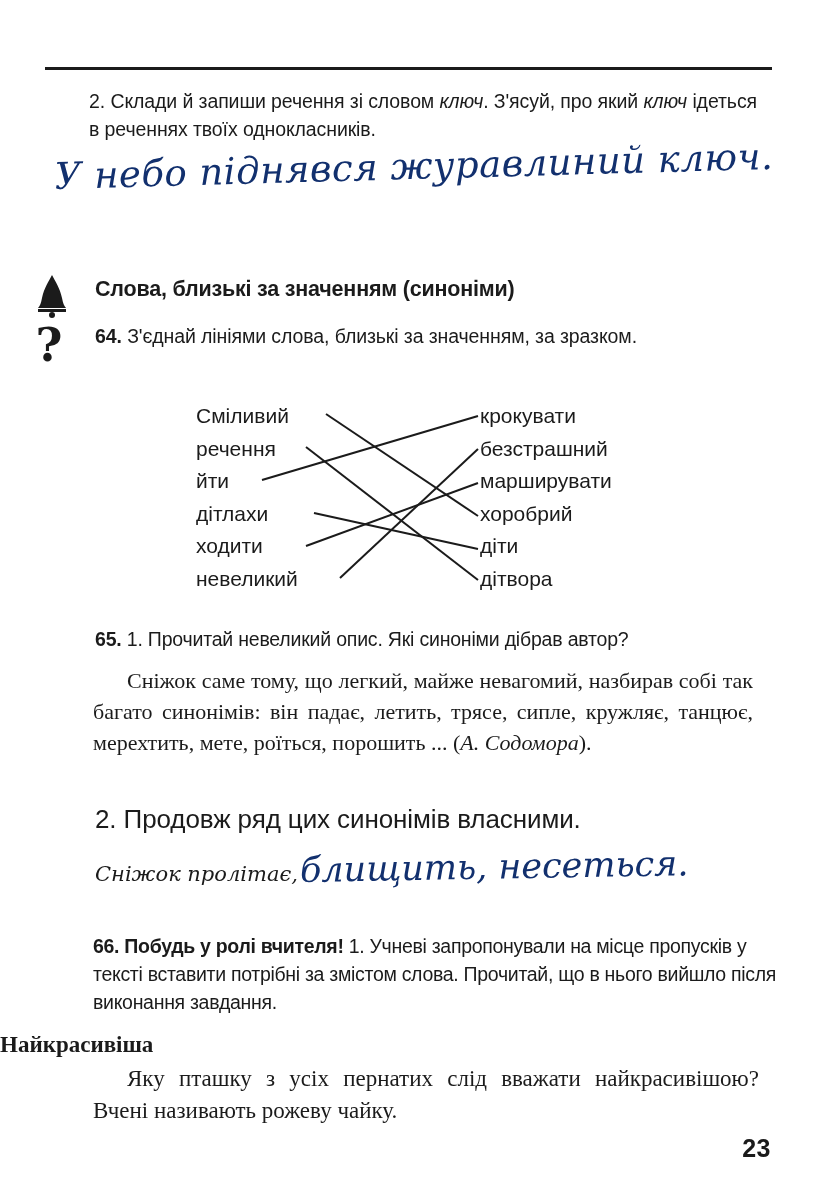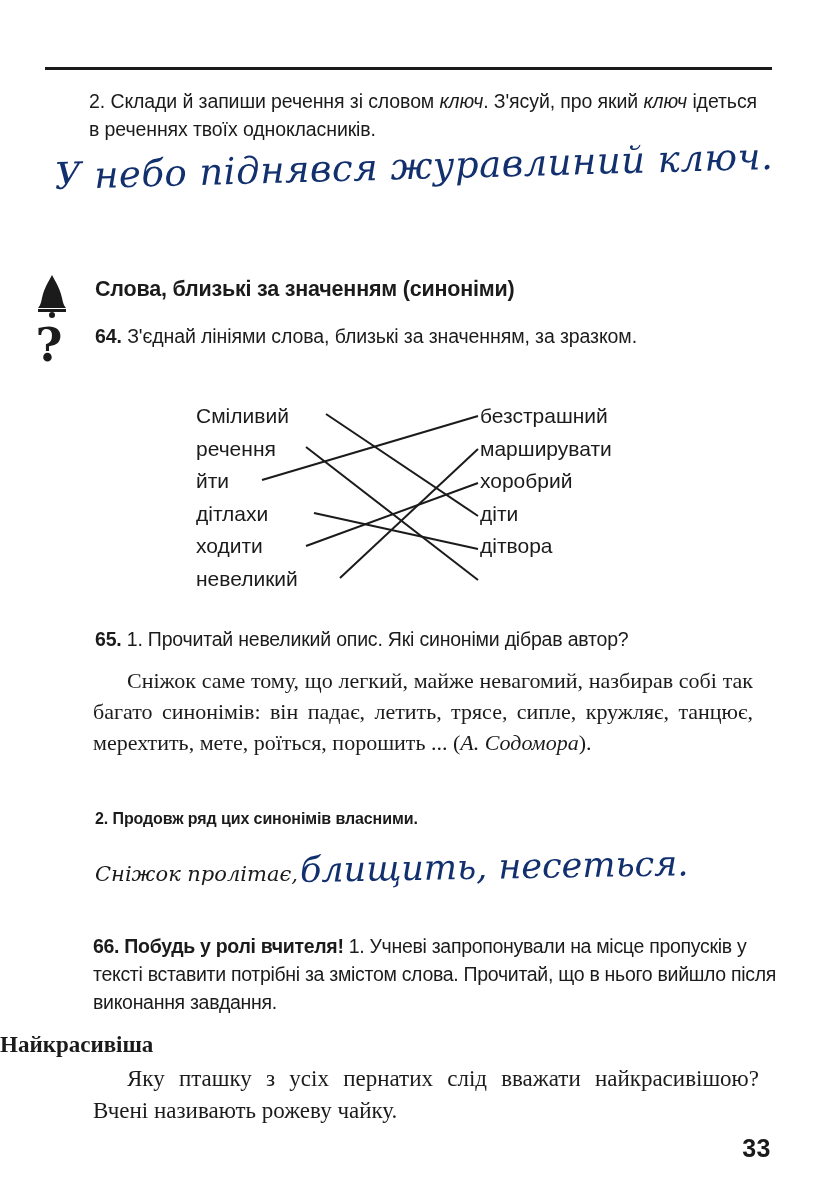--- a/index.html
+++ b/index.html
@@ -141,24 +141,23 @@
     line-height: 31px;
     text-align: justify;
     text-indent: 34px;
   }
   #ex65-body .author { font-style: italic; }
 
   #ex65-2 {
     left: 95px;
     top: 805px;
     width: 680px;
-    font-size: 16px;
+    font-size: 26px;
     line-height: 28px;
     letter-spacing: -0.1px;
-    font-weight: bold;
   }
 
   .handwriting-2-pre {
     position: absolute;
     left: 95px;
     top: 862px;
     font-family: "DejaVu Serif", serif;
     font-style: italic;
     font-size: 21px;
     color: #1b1b1b;
@@ -263,20 +262,21 @@
     </svg>
     <div class="col left">
       <div>Сміливий</div>
       <div>речення</div>
       <div>йти</div>
       <div>дітлахи</div>
       <div>ходити</div>
       <div>невеликий</div>
     </div>
     <div class="col right">
+      <div>крокувати</div>
       <div>безстрашний</div>
       <div>марширувати</div>
       <div>хоробрий</div>
       <div>діти</div>
       <div>дітвора</div>
     </div>
   </div>
 
   <div class="blk" id="ex65-1">
     <span class="num">65.</span><span> 1. Прочитай невеликий опис. Які синоніми дібрав автор?</span>
@@ -291,15 +291,15 @@
   <div class="handwriting-2-pre">Сніжок пролітає,</div>
   <div class="handwriting-2">блищить, несеться.</div>
 
   <div class="blk" id="ex66">
     <span class="num">66.</span><span class="bold"> Побудь у ролі вчителя!</span><span> 1. Учневі запропонували на місце пропусків у тексті вставити потрібні за змістом слова. Прочитай, що в нього вийшло після виконання завдання.</span>
   </div>
 
   <div class="blk" id="story-title">Найкрасивіша</div>
   <div class="blk" id="story-body">Яку пташку з усіх пернатих слід вважати найкрасивішою? Вчені називають рожеву чайку.</div>
 
-  <div class="page-number">33</div>
+  <div class="page-number">23</div>
 
 </div>
 
 </body></html>

